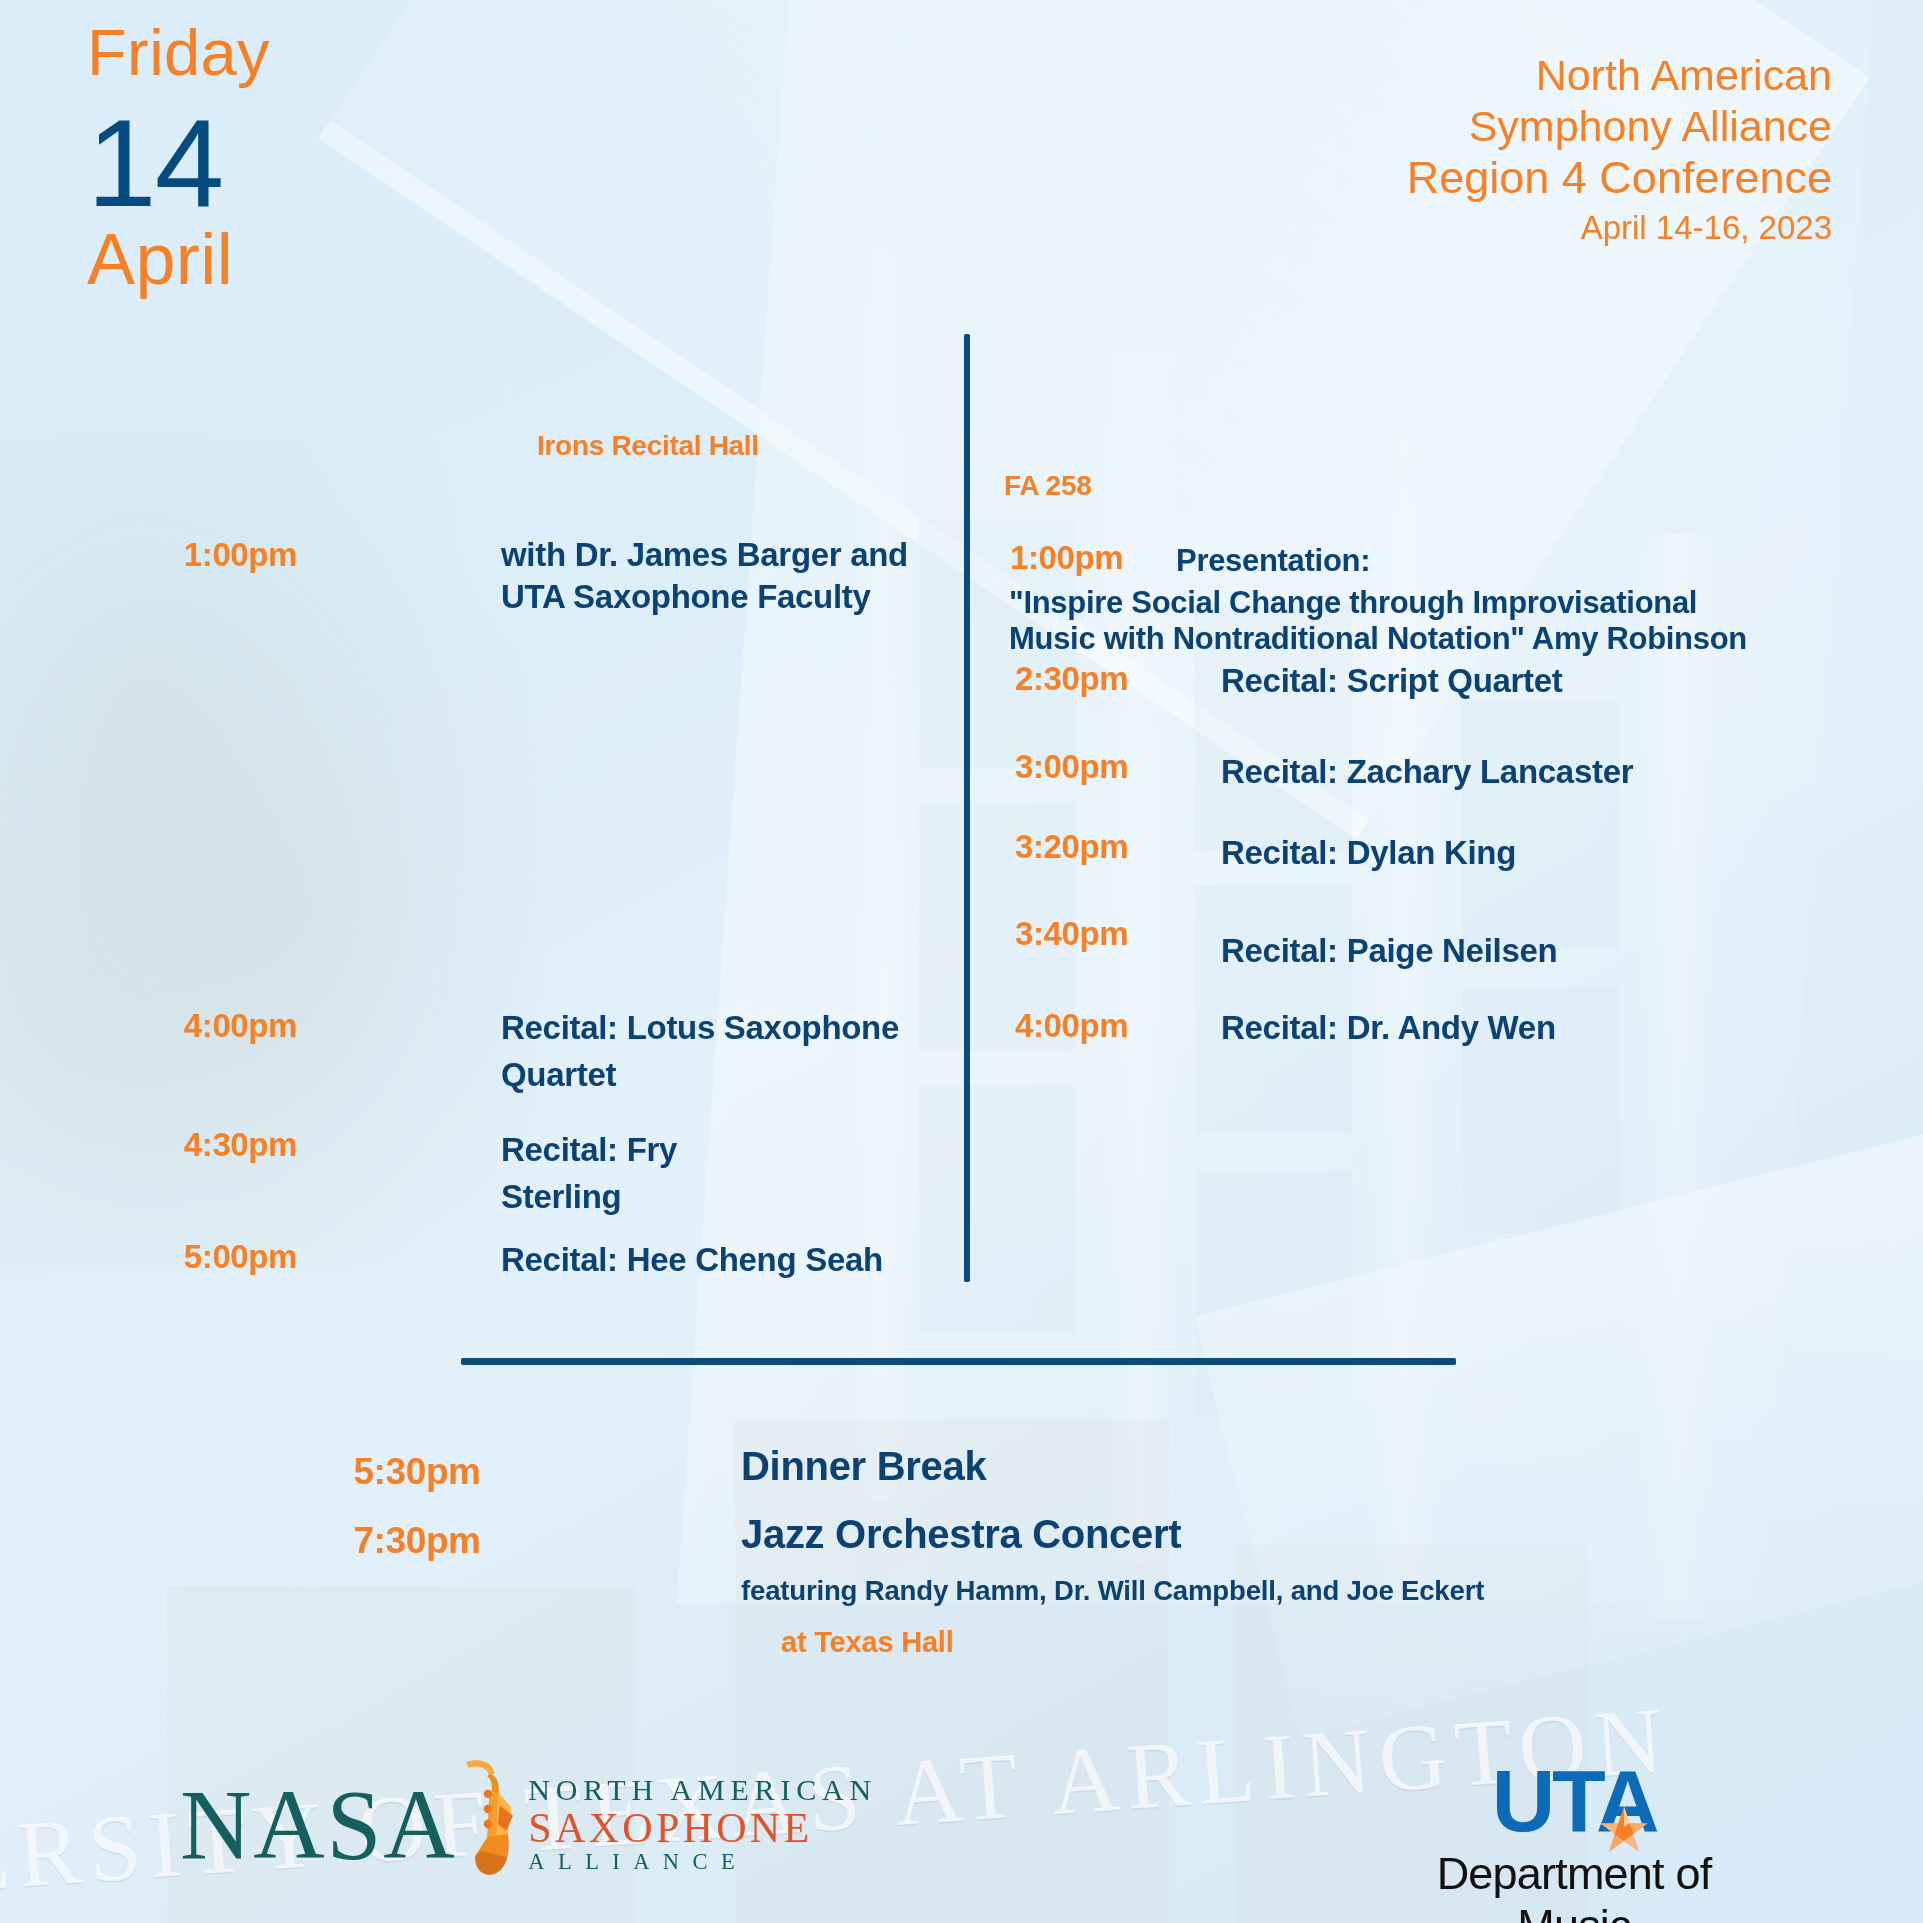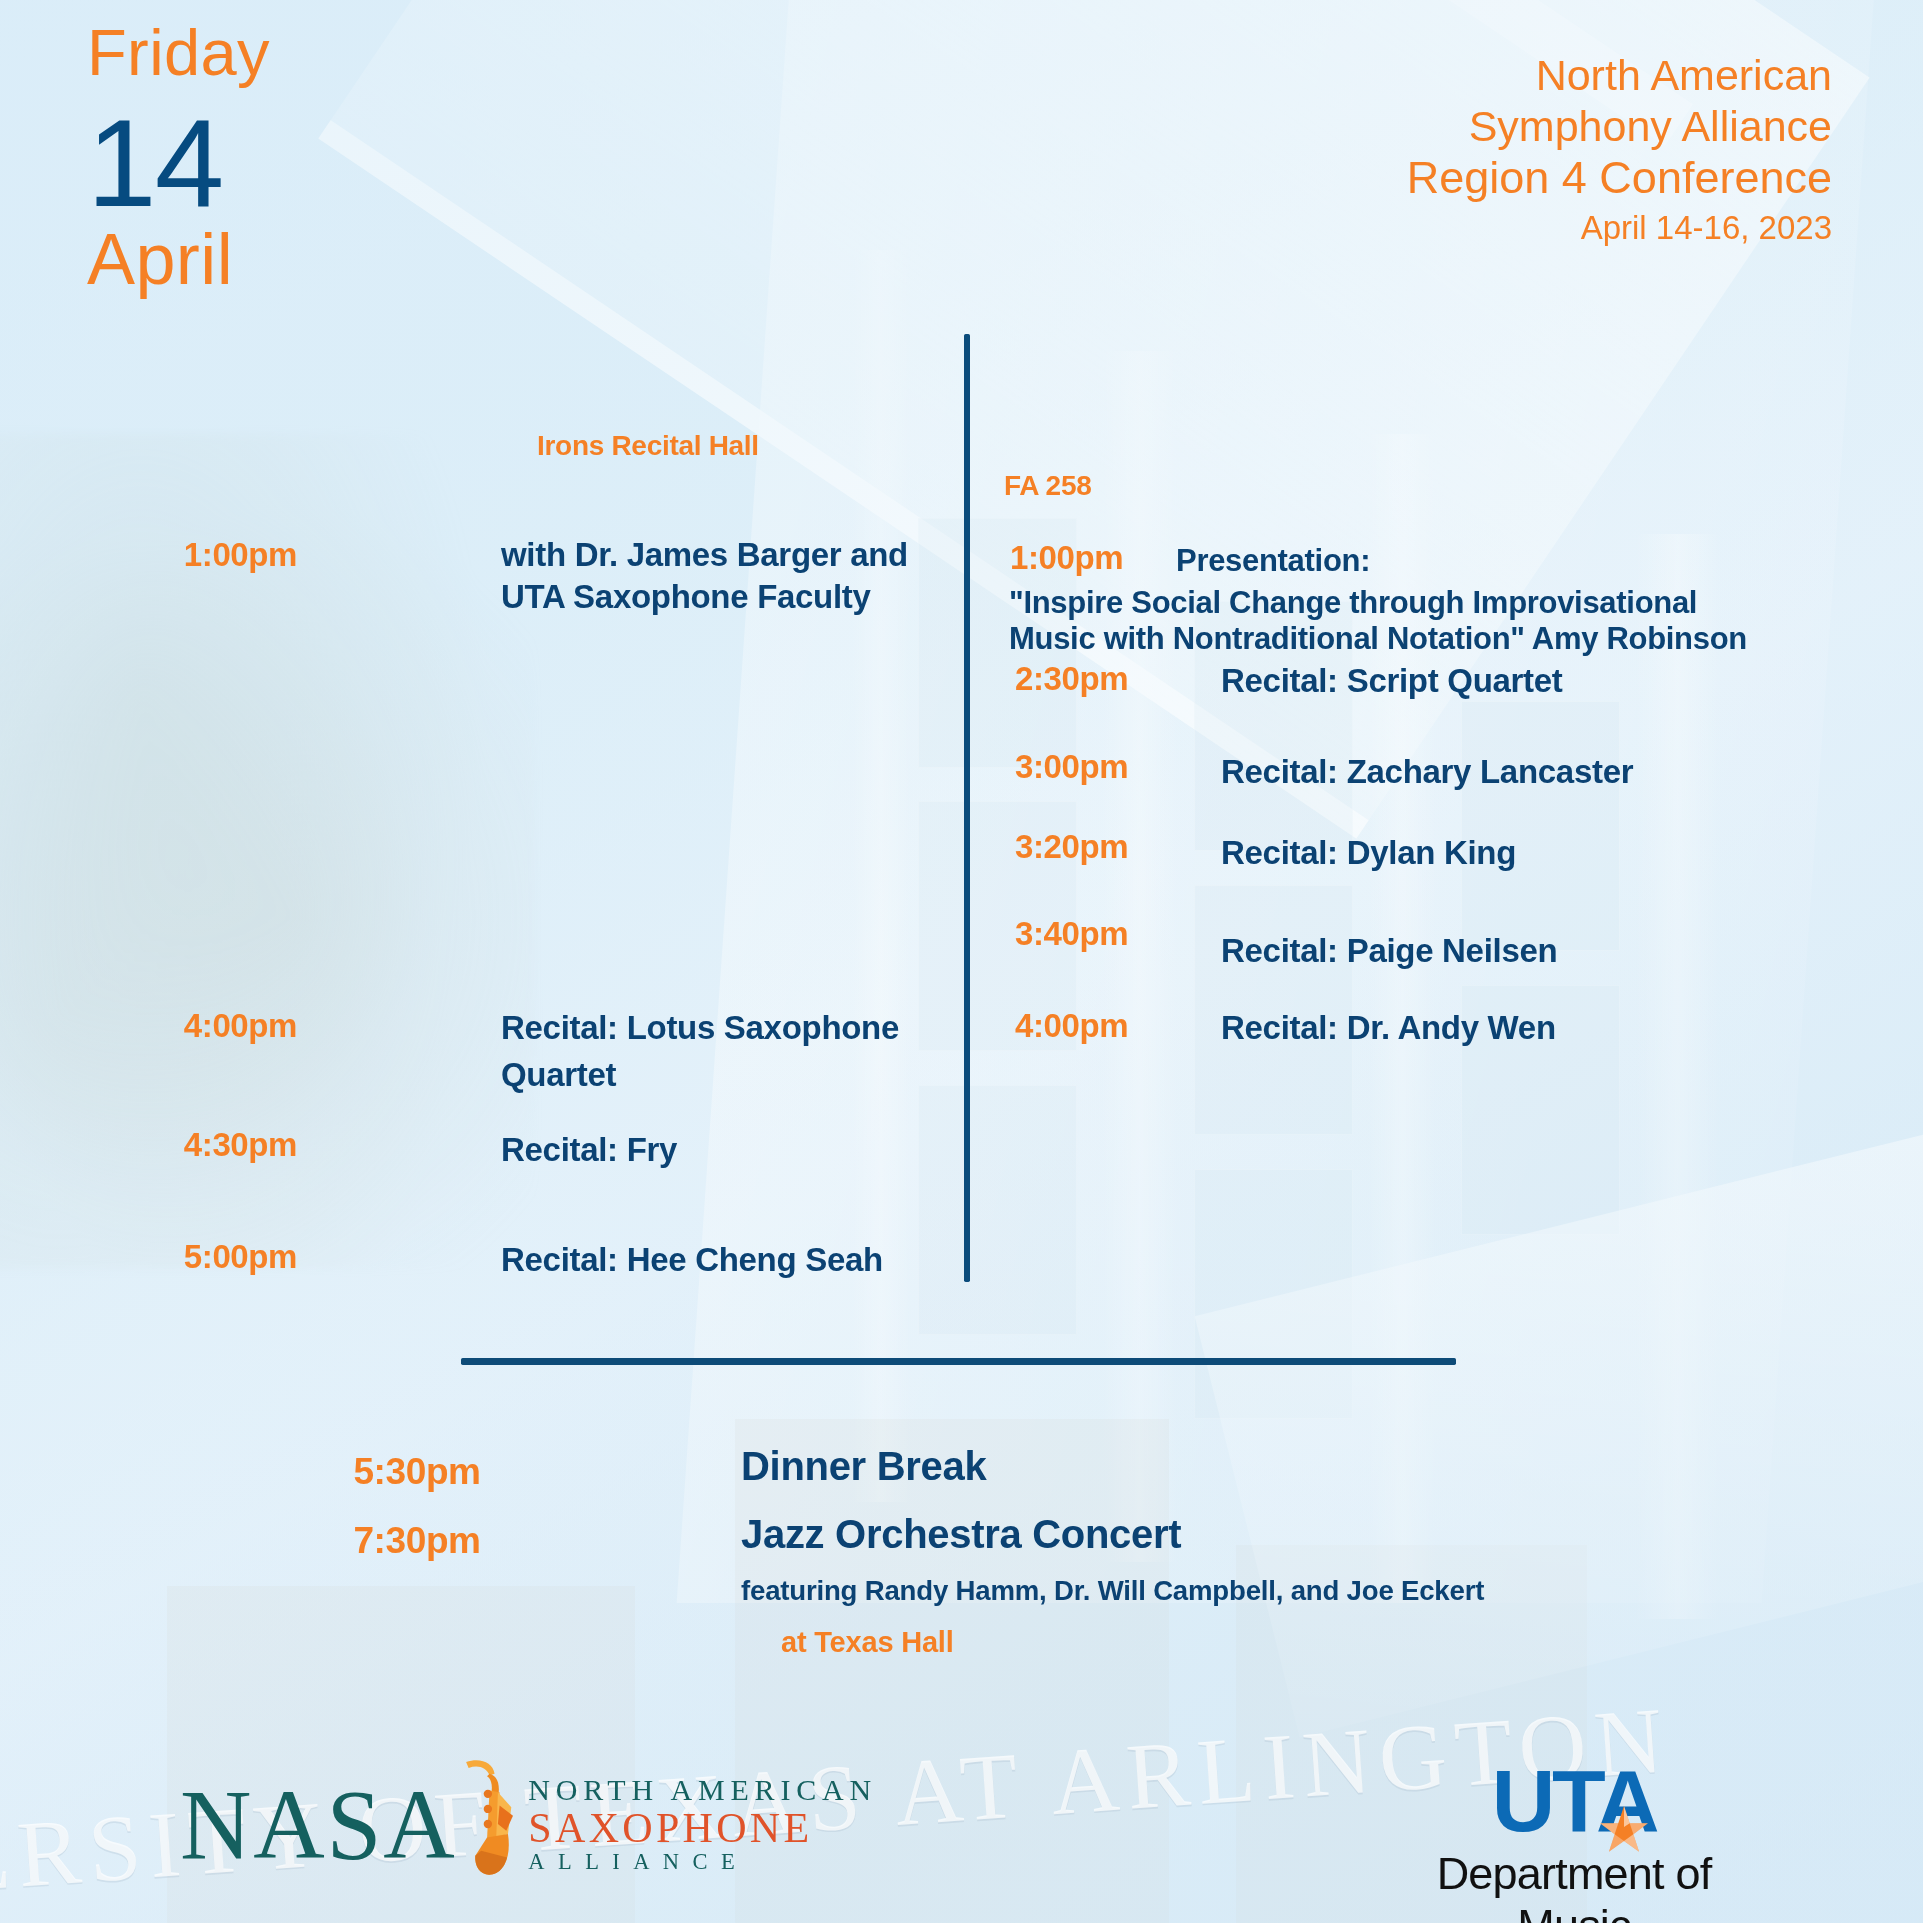--- a/index.html
+++ b/index.html
@@ -348,20 +348,21 @@
 
     <div class="time time-left" style="top:1007px;">4:00pm</div>
     <div class="event" style="left:501px;top:1005px;width:468px;line-height:1.42;">
       <div>Recital: Lotus Saxophone</div>
       <div>Quartet</div>
     </div>
 
     <div class="time time-left" style="top:1126px;">4:30pm</div>
     <div class="event" style="left:501px;top:1127px;width:468px;line-height:1.42;">
       <div>Recital: Fry</div>
+      <div>Sterling</div>
     </div>
 
     <div class="time time-left" style="top:1238px;">5:00pm</div>
     <div class="event" style="left:501px;top:1239px;width:518px;">
       <div>Recital: Hee Cheng Seah</div>
     </div>
 
     <div class="time" style="left:1010px;top:539px;">1:00pm</div>
     <div class="event-reg" style="left:1176px;top:541px;">Presentation:</div>
     <div class="event-reg" style="left:1009px;top:583px;">"Inspire Social Change through Improvisational</div>

